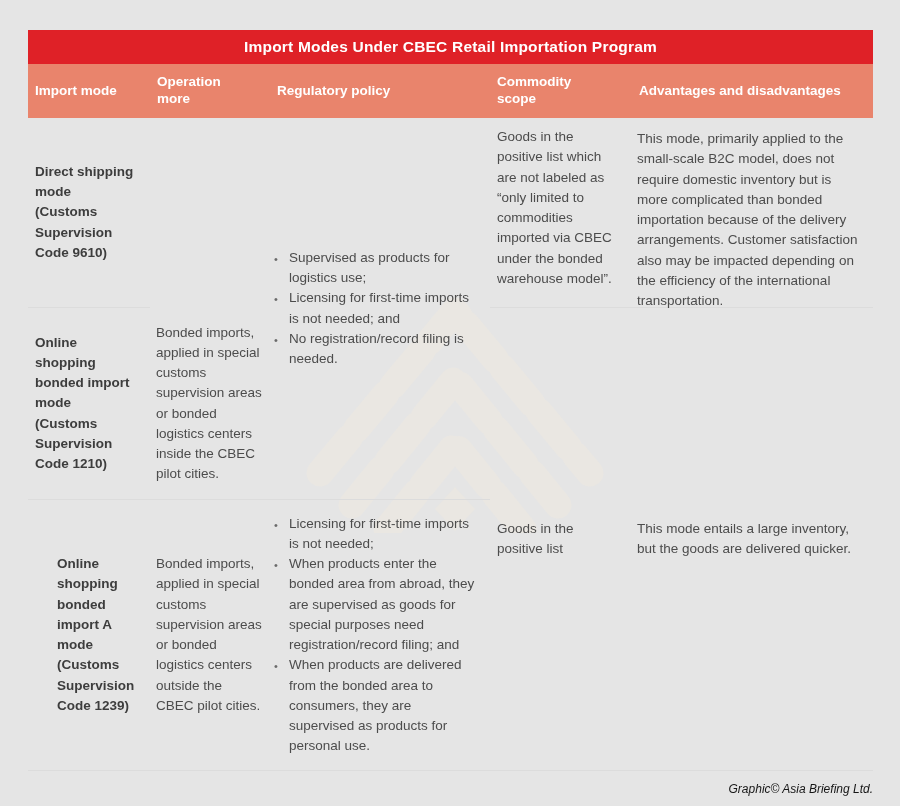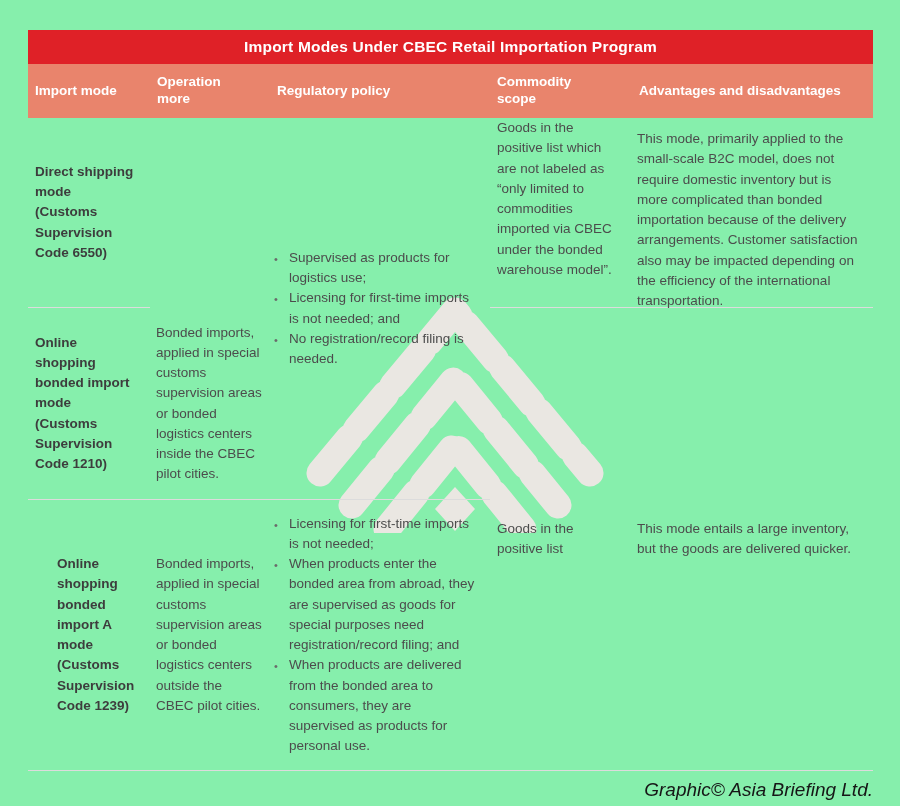--- a/index.html
+++ b/index.html
@@ -8,21 +8,21 @@
     --body-text:#4c4c4c;
     --bold-text:#3d3d3d;
     --sep:#dcdcdc;
     --wm:#eae7e2;
   }
   *{margin:0;padding:0;box-sizing:border-box;}
   html,body{background:#ffffff;}
   .page{
     position:relative;
     width:900px;height:806px;
-    background:#86efac;
+    background:#e5e5e5;
     overflow:hidden;
     font-family:"Liberation Sans","DejaVu Sans",sans-serif;
     color:var(--body-text);
   }
   .watermark{
     position:absolute;left:295px;top:285px;width:320px;height:248px;
     z-index:0;
   }
   .tbl{
     position:absolute;left:28px;top:30px;width:845px;z-index:1;
@@ -55,40 +55,40 @@
   .cell .txt{display:block;}
   .bb{border-bottom:1px solid var(--sep);}
   .c1r1{grid-column:1;grid-row:1;}
   .c1r2{grid-column:1;grid-row:2;}
   .c1r3{grid-column:1;grid-row:3;margin-left:22px;}
   .c2r1{grid-column:2;grid-row:1;}
   .c2r2{grid-column:2;grid-row:2;}
   .c2r3{grid-column:2;grid-row:3;}
   .c3a{grid-column:3;grid-row:1/3;}
   .c3b{grid-column:3;grid-row:3;}
-  .c4a{grid-column:4;grid-row:1;align-items:flex-start;padding-top:0;}
+  .c4a{grid-column:4;grid-row:1;align-items:flex-start;padding-top:9px;}
   .c4b{grid-column:4;grid-row:2/4;}
   .c5a{grid-column:5;grid-row:1;align-items:flex-start;padding-top:11px;}
   .c5b{grid-column:5;grid-row:2/4;}
   .mode-cell{font-weight:700;color:var(--bold-text);}
   .mode-cell .txt{padding-left:7px;max-width:108px;}
   .op-cell .txt{padding-left:6px;max-width:112px;}
   .policy-cell{flex-direction:column;align-items:flex-start;justify-content:center;}
   .bullet-item{display:flex;padding-left:4px;}
   .dot{width:15px;flex:0 0 15px;text-align:left;font-size:11px;padding-top:3px;color:#6a6a6a;}
   .bt{display:block;max-width:186px;}
   .scope-cell .txt{padding-left:7px;max-width:126px;}
   .adv-cell .txt{padding-left:5px;max-width:233px;}
   .footer-row{
     border-top:1px solid var(--sep);
     padding-top:8px;
     text-align:right;
   }
   .credit{
-    font-style:italic;font-size:19px;color:#161616;font-weight:500;
+    font-style:italic;font-size:12px;color:#161616;font-weight:500;
   }
 </style>
 </head>
 <body>
 
 <div class="page">
 
   <div class="watermark">
     <svg width="320" height="248" viewBox="0 0 320 248" xmlns="http://www.w3.org/2000/svg">
       <g fill="none" stroke="#eae7e2" stroke-width="27" stroke-linecap="round" stroke-linejoin="round" stroke-dasharray="46 11">
@@ -118,21 +118,21 @@
         <span class="thw narrow">Commodity scope</span>
       </div>
       <div class="th">
         <span class="thw">Advantages and disadvantages</span>
       </div>
     </div>
 
     <div class="body-grid">
 
       <div class="cell mode-cell c1r1 bb">
-        <span class="txt">Direct shipping mode (Customs Supervision Code 6550)</span>
+        <span class="txt">Direct shipping mode (Customs Supervision Code 9610)</span>
       </div>
       <div class="cell mode-cell c1r2 bb">
         <span class="txt">Online shopping bonded import mode (Customs Supervision Code 1210)</span>
       </div>
       <div class="cell mode-cell c1r3">
         <span class="txt">Online shopping bonded import A mode (Customs Supervision Code 1239)</span>
       </div>
 
       <div class="cell op-cell c2r2 bb">
         <span class="txt">Bonded imports, applied in special customs supervision areas or bonded logistics centers inside the CBEC pilot cities.</span>

